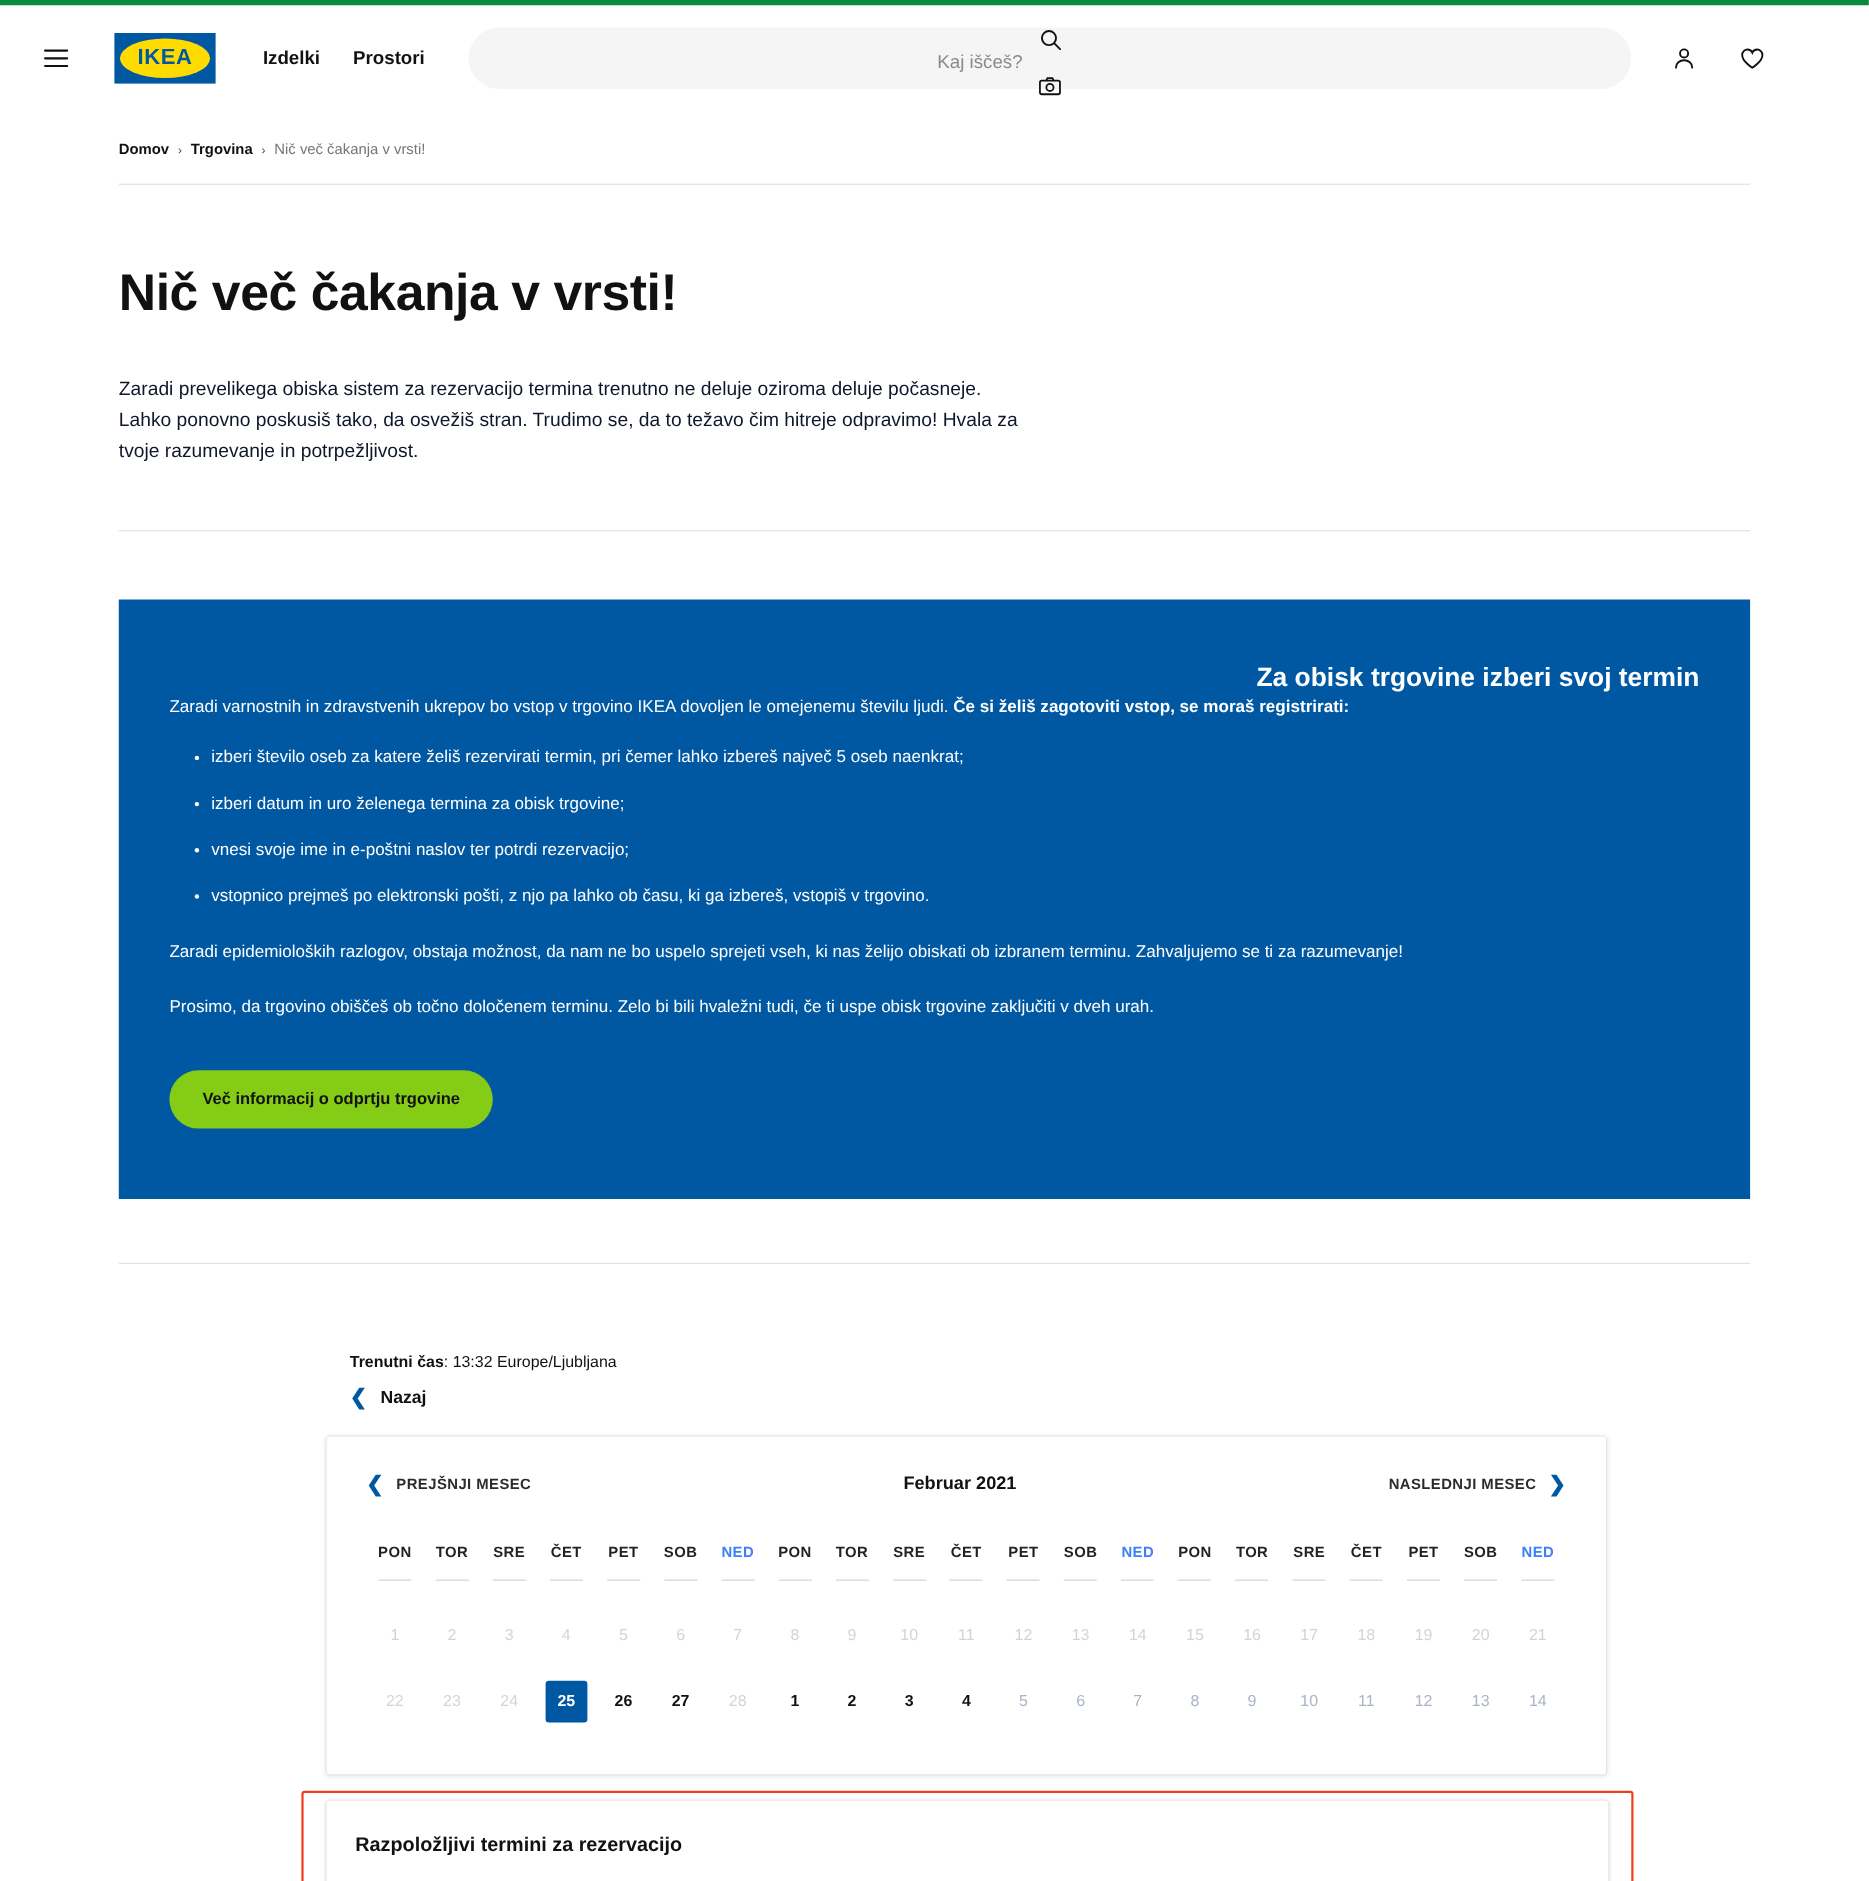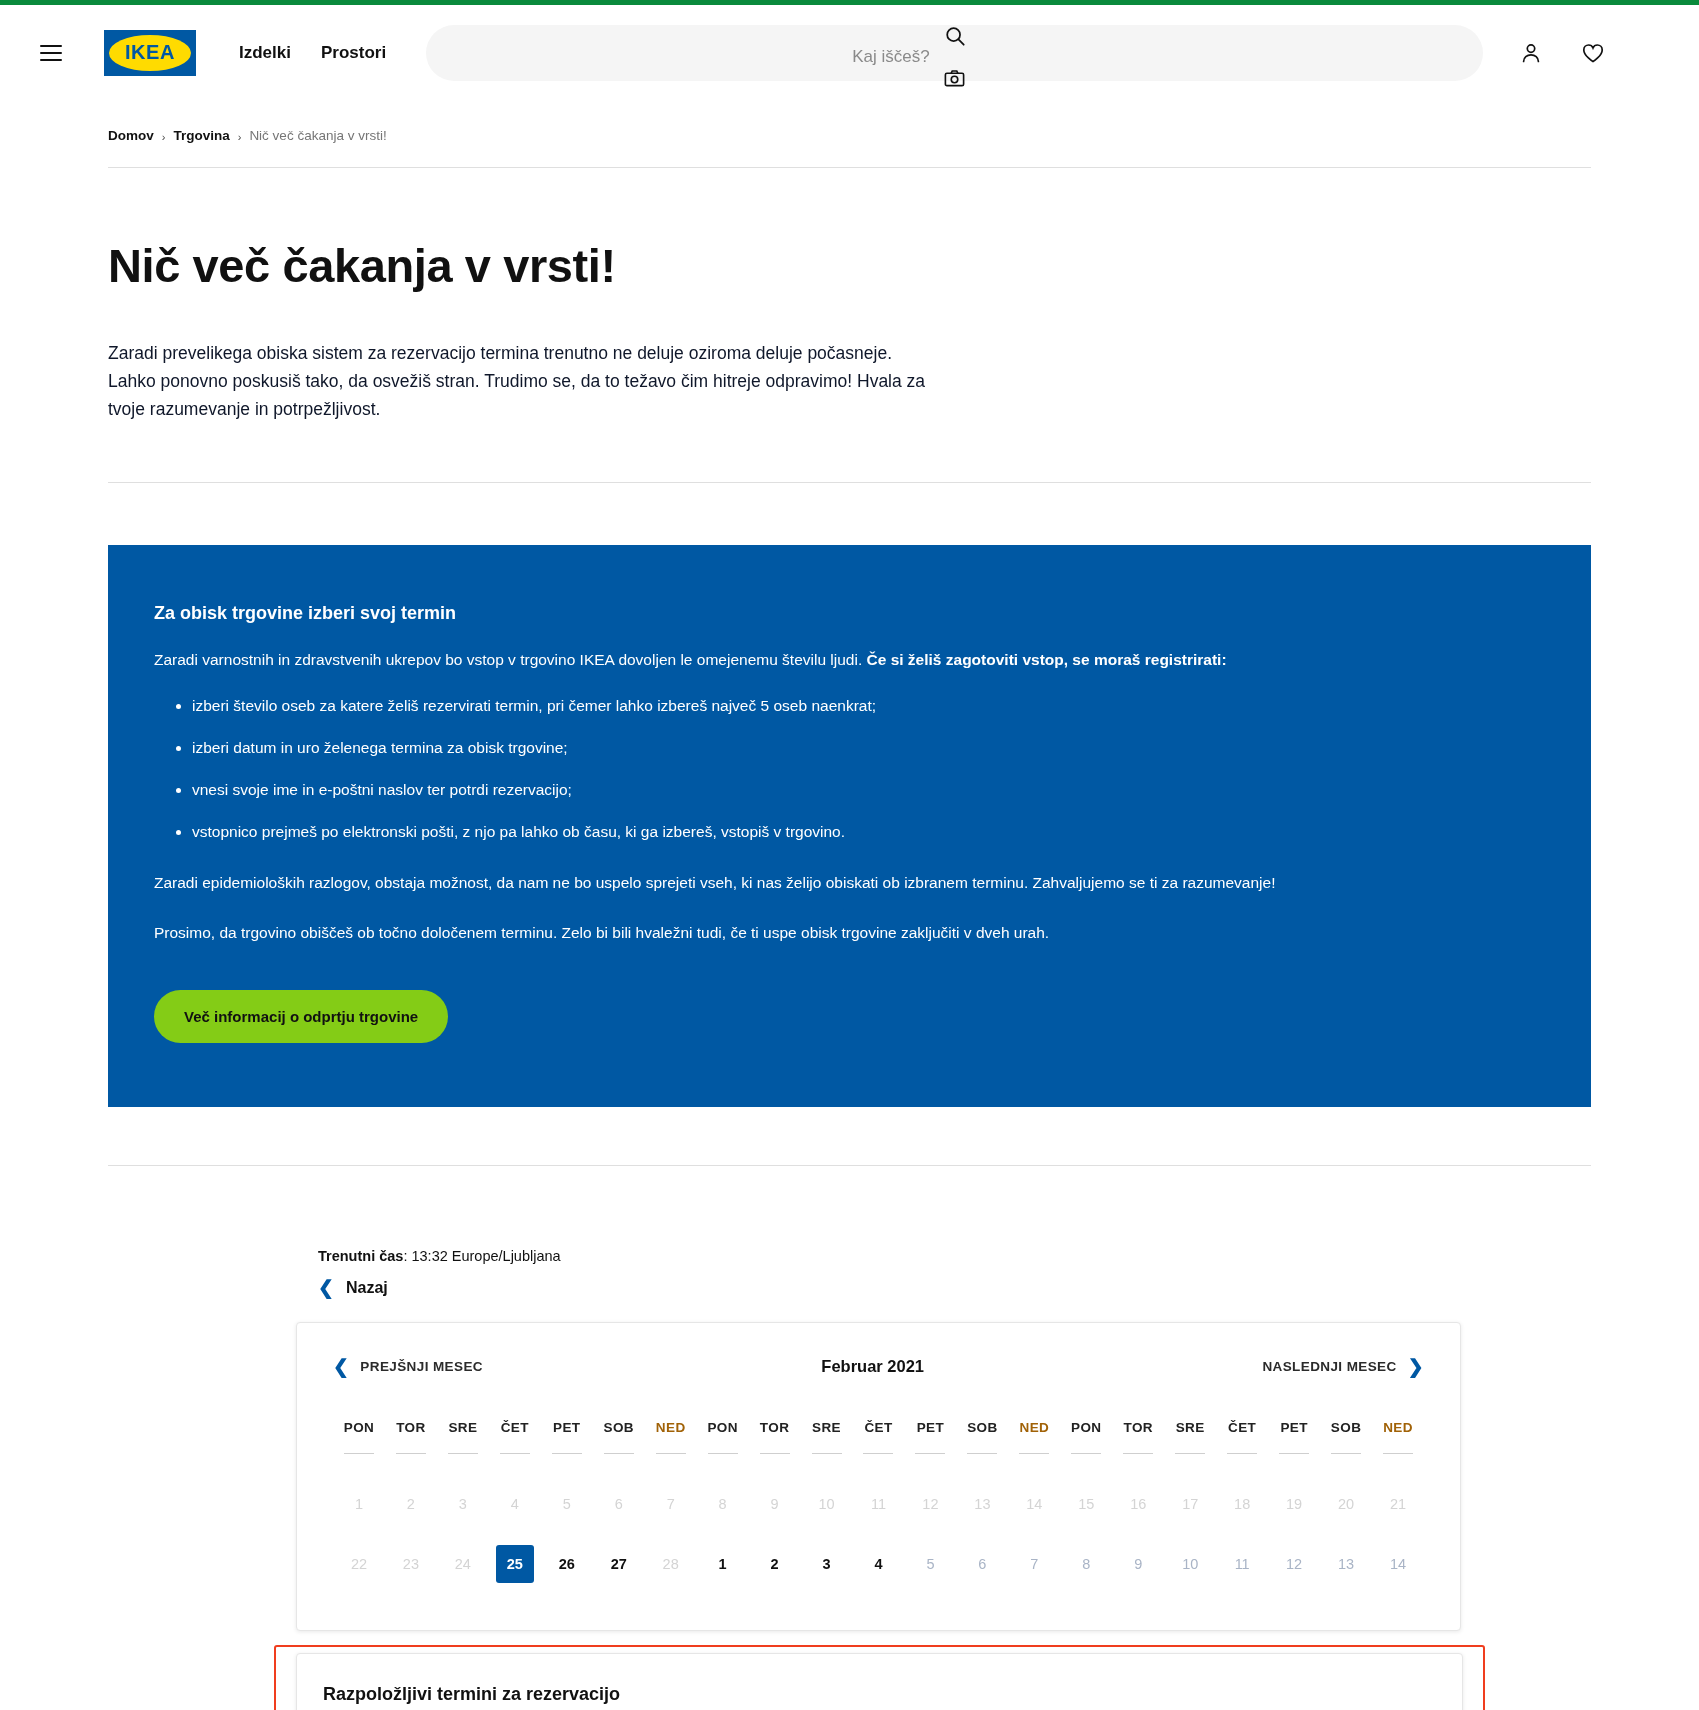--- a/index.html
+++ b/index.html
@@ -155,23 +155,23 @@
   }
 
   
   .promo {
     margin: 62px 108px 0 108px;
     background: #0058a3;
     color: #ffffff;
     padding: 58px 46px 64px 46px;
   }
   .promo h2 {
-    font-size: 18px;
-    font-weight: 700;
-    margin-bottom: 24px;
+    font-size: 24px;
+    font-weight: 700;
+    text-align: right;
   }
   .promo p {
     font-size: 15.5px;
     line-height: 1.6;
   }
   .promo ul {
     margin: 22px 0 26px 0;
     padding-left: 38px;
   }
   .promo li {
@@ -260,21 +260,21 @@
     row-gap: 0;
   }
   .dow {
     text-align: center;
     font-size: 13.5px;
     font-weight: 700;
     letter-spacing: 0.4px;
     color: #222222;
     padding-bottom: 18px;
   }
-  .dow.sun { color: #a16207; }
+  .dow.sun { color: #3b82f6; }
   .dow-line {
     height: 1px;
     background: #cfcfcf;
     width: 30px;
     margin: 0 auto 20px auto;
   }
   .daycell {
     text-align: center;
     font-size: 14.5px;
     padding: 11px 0;

